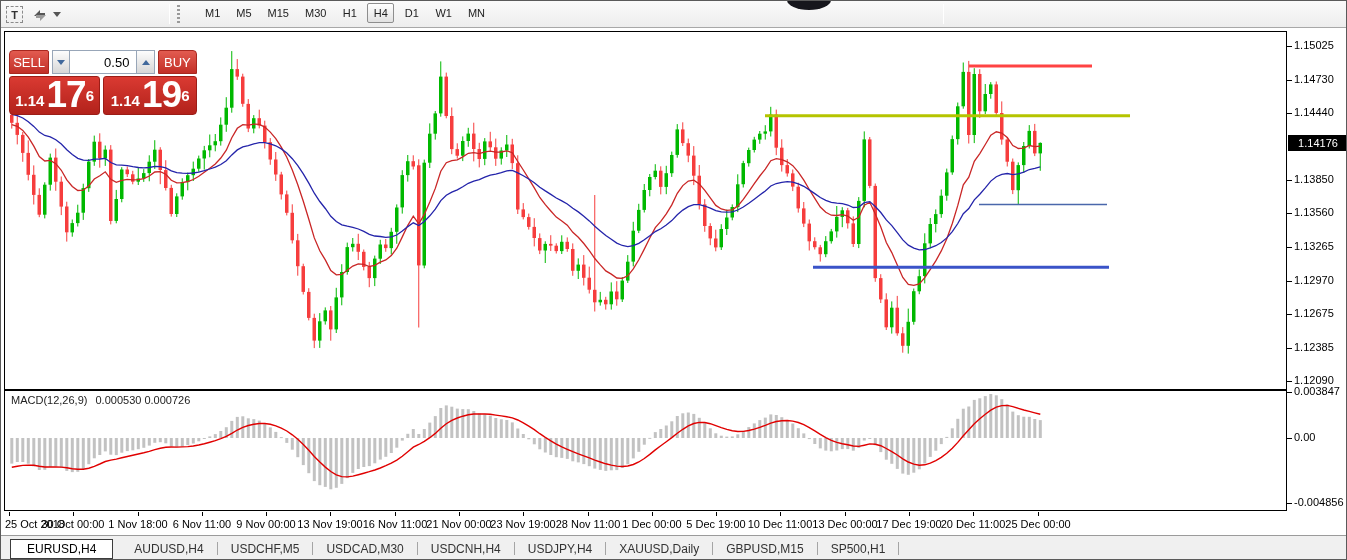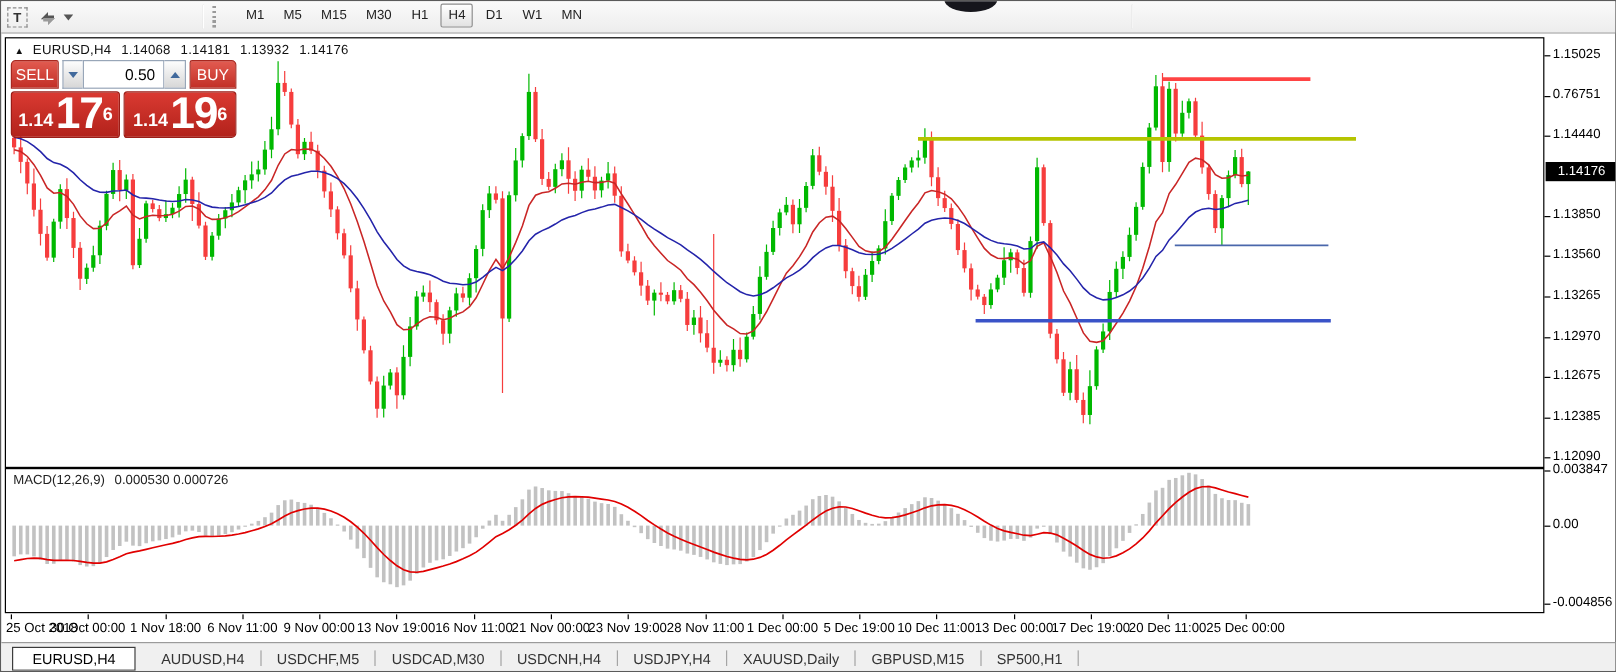--- a/index.html
+++ b/index.html
@@ -490,28 +490,20 @@
           <line x1="1035.25" y1="110.4" x2="1035.25" y2="138.8" stroke="#00b800" stroke-width="1"></line>
           <rect x="1033.5" y="110.9" width="3.5" height="10.5" fill="#00b800"></rect>
         </g>
         <polyline points="6.8,92.7 12.3,94.3 17.8,98.4 23.3,105.2 28.8,114.1 34.3,124.6 39.8,129.0 45.3,128.4 50.8,131.7 56.3,138.3 61.8,147.9 67.3,154.5 72.8,158.5 78.3,158.2 83.8,153.8 89.3,147.0 94.8,143.8 100.3,139.8 105.8,147.3 111.3,150.4 116.8,148.4 122.3,147.4 127.8,147.8 133.3,147.6 138.8,146.6 144.3,144.0 149.8,140.0 155.3,139.7 160.8,142.2 166.3,148.3 171.8,150.8 177.3,150.7 182.8,149.5 188.3,147.5 193.8,144.3 199.3,140.3 204.8,136.2 210.3,132.0 215.8,126.0 221.3,118.2 226.8,105.7 232.3,96.3 237.8,92.6 243.3,93.2 248.8,92.1 254.3,92.3 259.8,95.1 265.3,100.1 270.8,106.6 276.3,115.2 281.8,125.3 287.3,138.0 292.8,152.8 298.3,169.3 303.8,187.3 309.3,205.9 314.8,218.8 320.3,227.9 325.8,238.6 331.3,242.8 336.8,242.3 342.3,238.2 347.8,234.1 353.3,231.9 358.8,232.4 364.3,234.5 369.8,233.3 375.3,230.1 380.8,227.9 386.3,223.6 391.8,216.2 397.3,204.9 402.8,193.3 408.3,184.2 413.8,191.8 419.3,182.4 424.8,170.0 430.3,156.4 435.8,139.2 441.3,130.7 446.8,128.6 452.3,127.8 457.8,124.9 463.3,121.3 468.8,120.7 474.3,121.6 479.8,119.8 485.3,119.1 490.8,120.2 496.3,120.0 501.8,118.8 507.3,120.7 512.8,129.5 518.3,138.0 523.8,146.8 529.3,155.9 534.8,165.5 540.3,172.7 545.8,179.0 551.3,185.1 556.8,188.9 562.3,193.2 567.8,200.3 573.3,205.2 578.8,211.5 584.3,218.6 589.8,226.5 595.3,232.9 600.8,238.9 606.3,242.1 611.8,246.0 617.3,246.4 622.8,243.8 628.3,236.9 633.8,227.8 639.3,217.1 644.8,206.0 650.3,195.6 655.8,189.4 661.3,181.9 666.8,172.9 672.3,161.3 677.8,153.6 683.3,149.0 688.8,148.1 694.3,151.9 699.8,158.4 705.3,165.8 710.8,173.4 716.3,177.0 721.8,178.3 727.3,177.8 732.8,173.9 738.3,167.3 743.8,159.7 749.3,151.7 754.8,144.0 760.3,137.1 765.8,128.7 771.3,126.7 776.8,127.7 782.3,129.8 787.8,133.7 793.3,140.2 798.8,148.1 804.3,157.5 809.8,166.4 815.3,175.0 820.8,180.3 826.3,183.2 831.8,183.5 837.3,182.7 842.8,184.0 848.3,188.3 853.8,185.3 859.3,173.3 864.8,170.3 870.3,182.0 875.8,195.1 881.3,210.5 886.8,220.6 892.3,233.0 897.8,245.4 903.3,252.3 908.8,253.3 914.3,251.9 919.8,245.7 925.3,237.4 930.8,228.9 936.3,218.9 941.8,206.8 947.3,191.5 952.8,173.4 958.3,152.9 963.8,145.2 969.3,129.3 974.8,121.6 980.3,112.5 985.8,103.2 991.3,99.8 996.8,101.0 1002.3,105.4 1007.8,113.5 1013.3,116.5 1018.8,116.1 1024.3,113.5 1029.8,114.7 1035.3,114.1" fill="none" stroke="#c92626" stroke-width="1.3"></polyline>
         <polyline points="6.8,82.3 12.3,83.6 17.8,86.0 23.3,89.7 28.8,94.4 34.3,100.1 39.8,103.5 45.3,104.9 50.8,107.8 56.3,112.1 61.8,117.8 67.3,122.5 72.8,126.3 78.3,128.2 83.8,128.3 89.3,127.1 94.8,127.0 100.3,126.4 105.8,130.5 111.3,132.8 116.8,133.1 122.3,133.7 127.8,134.7 133.3,135.5 138.8,135.9 144.3,135.5 149.8,134.3 155.3,134.6 160.8,135.9 166.3,138.9 171.8,140.6 177.3,141.2 182.8,141.3 188.3,141.0 193.8,140.1 199.3,138.7 204.8,137.0 210.3,135.2 215.8,132.5 221.3,128.8 226.8,122.9 232.3,117.9 237.8,114.9 243.3,113.7 248.8,111.9 254.3,110.7 259.8,110.7 265.3,111.8 270.8,113.8 276.3,116.9 281.8,121.0 287.3,126.7 292.8,133.6 298.3,141.8 303.8,151.1 309.3,161.2 314.8,169.5 320.3,176.5 325.8,184.3 331.3,189.5 336.8,192.8 342.3,194.2 347.8,195.4 353.3,197.0 358.8,199.4 364.3,202.4 369.8,204.0 375.3,204.5 380.8,205.3 386.3,204.9 391.8,203.0 397.3,199.1 402.8,194.6 408.3,190.8 413.8,193.5 419.3,189.5 424.8,183.8 430.3,177.2 435.8,168.6 441.3,163.2 446.8,160.2 452.3,157.8 457.8,154.7 463.3,151.3 468.8,149.1 474.3,147.6 479.8,145.2 485.3,143.2 490.8,142.2 496.3,140.6 501.8,138.8 507.3,138.3 512.8,140.9 518.3,143.7 523.8,147.0 529.3,150.8 534.8,155.2 540.3,158.9 545.8,162.4 551.3,166.0 556.8,168.9 562.3,172.0 567.8,176.3 573.3,179.9 578.8,184.2 584.3,188.9 589.8,194.2 595.3,198.9 600.8,203.6 606.3,207.2 611.8,211.1 617.3,213.5 622.8,214.6 628.3,213.6 633.8,211.3 639.3,207.8 644.8,203.8 650.3,199.6 655.8,196.7 661.3,193.1 666.8,188.6 672.3,182.7 677.8,178.1 683.3,174.6 688.8,172.6 694.3,172.6 699.8,174.0 705.3,176.1 710.8,178.6 716.3,179.8 721.8,180.1 727.3,179.8 732.8,178.0 738.3,175.0 743.8,171.3 749.3,167.2 754.8,163.0 760.3,158.9 765.8,154.0 771.3,151.5 776.8,150.3 782.3,149.7 787.8,150.1 793.3,151.8 798.8,154.3 804.3,157.9 809.8,161.6 815.3,165.5 820.8,168.3 826.3,170.3 831.8,171.2 837.3,171.7 842.8,173.0 848.3,175.5 853.8,175.1 859.3,170.7 864.8,169.6 870.3,174.5 875.8,180.5 881.3,187.9 886.8,193.6 892.3,200.6 897.8,207.9 903.3,213.1 908.8,216.1 914.3,217.9 919.8,217.5 925.3,215.9 930.8,213.7 936.3,210.5 941.8,205.9 947.3,199.6 952.8,191.5 958.3,181.7 963.8,176.6 969.3,167.9 974.8,162.2 980.3,155.8 985.8,149.1 991.3,144.7 996.8,142.3 1002.3,141.5 1007.8,142.6 1013.3,141.9 1018.8,140.1 1024.3,137.5 1029.8,136.4 1035.3,134.8" fill="none" stroke="#2424aa" stroke-width="1.3"></polyline>
         <line x1="964" y1="33.9" x2="1087" y2="33.9" stroke="#ff4343" stroke-width="3"></line>
         <line x1="760" y1="83.7" x2="1125" y2="83.7" stroke="#b5c400" stroke-width="3"></line>
         <line x1="974" y1="172.5" x2="1102" y2="172.5" stroke="#4a67ab" stroke-width="1.5"></line>
         <line x1="808" y1="235.3" x2="1104" y2="235.3" stroke="#3a53c8" stroke-width="3"></line>
       </svg>
-    <div class="chart-title">
-      <span class="mk">▲</span>
-      <span>EURUSD,H4</span>
-      <span>1.14068</span>
-      <span>1.14181</span>
-      <span>1.13932</span>
-      <span>1.14176</span>
-    </div>
 
     <div class="trade">
       <div class="trade-row1">
         <div class="btn-sell">SELL</div>
         <div class="spin spin-dn">
             <div class="tri-dn"></div>
           </div>
         <input class="vol-field" readonly="" value="0.50" style="">
         <div class="spin spin-up">
             <div class="tri-up"></div>
@@ -729,21 +721,21 @@
       </svg>
     <div class="macd-label">
       <span>MACD(12,26,9)</span>
       <span>0.000530 0.000726</span>
     </div>
   </div>
 
   <div id="axis-layer">
       <div class="axis-label" style="top: 37.9373px;">1.15025</div>
       <div class="axis-dash" style="top: 45px;"></div>
-      <div class="axis-label" style="top: 71.6381px;">0.76751</div>
+      <div class="axis-label" style="top: 71.6381px;">1.14730</div>
       <div class="axis-dash" style="top: 79px;"></div>
       <div class="axis-label" style="top: 104.768px;">1.14440</div>
       <div class="axis-dash" style="top: 112px;"></div>
       <div class="axis-label" style="top: 172.169px;">1.13850</div>
       <div class="axis-dash" style="top: 179px;"></div>
       <div class="axis-label" style="top: 205.299px;">1.13560</div>
       <div class="axis-dash" style="top: 212px;"></div>
       <div class="axis-label" style="top: 239px;">1.13265</div>
       <div class="axis-dash" style="top: 246px;"></div>
       <div class="axis-label" style="top: 272.7px;">1.12970</div>

